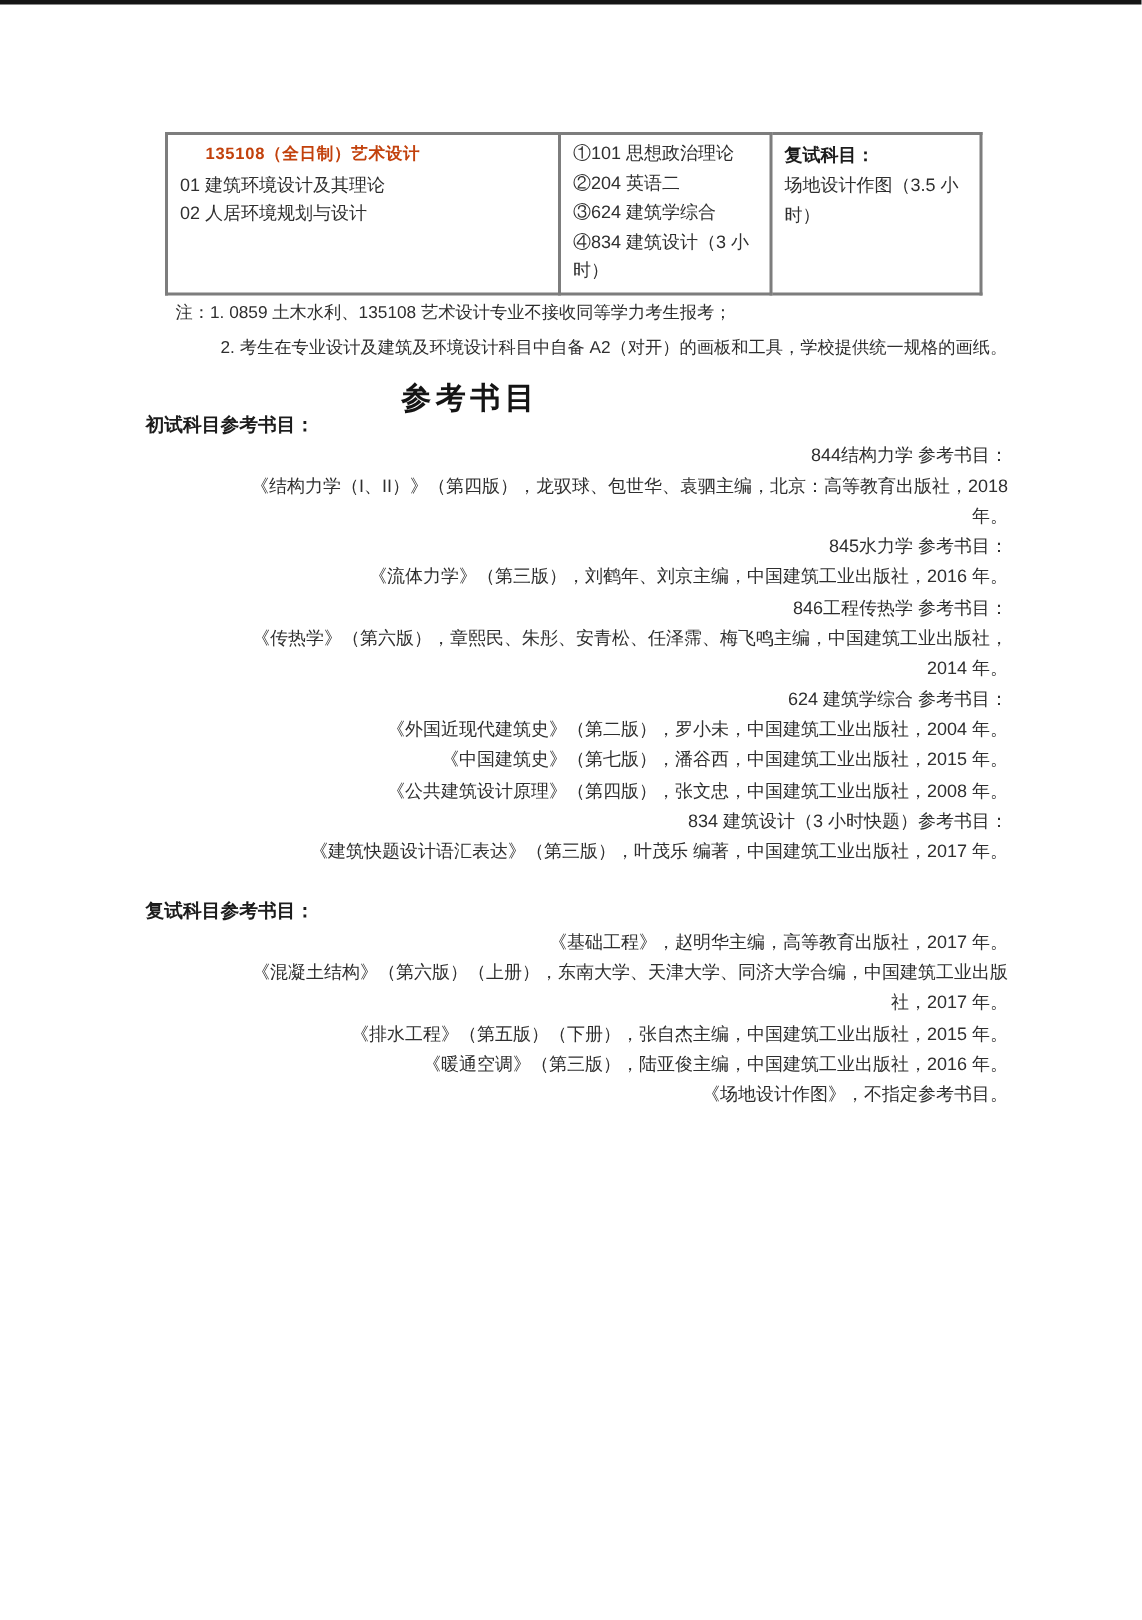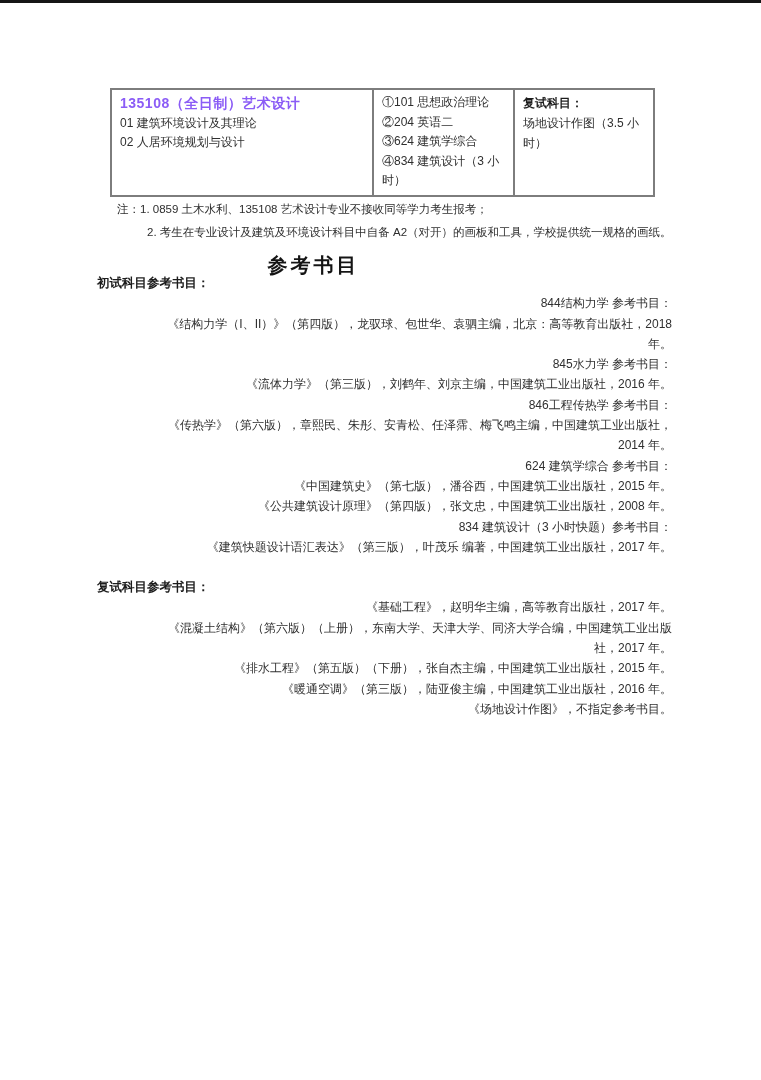--- a/index.html
+++ b/index.html
@@ -14,21 +14,21 @@
   table.adm{
     position:absolute;left:110px;top:88px;width:543px;
     border-collapse:collapse;table-layout:fixed;
   }
   table.adm td{
     border:2px solid #7d7d7d;vertical-align:top;
     padding:3px 8px 4px 8px;height:96px;
     font-size:12px;line-height:19.5px;color:#2f2f2f;
     overflow:hidden;
   }
-  .program-title{font-size:14px;font-weight:bold;color:#8b5cf6;line-height:21px;letter-spacing:0.5px;}
+  .program-title{font-size:11px;font-weight:bold;color:#c2410c;line-height:21px;letter-spacing:0.5px;margin-left:17px;}
   .program-direction{font-size:12px;line-height:19px;color:#2f2f2f;}
   .subject-line{font-size:12px;line-height:19.5px;}
   .retest-label{font-weight:bold;color:#1c1c1c;line-height:20px;}
   .retest-subject{line-height:20px;}
 
   
   .notes{position:absolute;left:117px;top:198px;width:580px;font-size:11.5px;color:#2e2e2e;}
   .note-line{line-height:22.5px;white-space:nowrap;}
   .note-line.second{margin-left:30px;}
 
@@ -93,20 +93,21 @@
       <div class="sec-head">初试科目参考书目：</div>
       <div class="line num">844结构力学 参考书目：</div>
       <div class="line book">《结构力学（I、II）》（第四版），龙驭球、包世华、袁驷主编，北京：高等教育出版社，2018</div>
       <div class="line cont1">年。</div>
       <div class="line num">845水力学 参考书目：</div>
       <div class="line book">《流体力学》（第三版），刘鹤年、刘京主编，中国建筑工业出版社，2016 年。</div>
       <div class="line num">846工程传热学 参考书目：</div>
       <div class="line book">《传热学》（第六版），章熙民、朱彤、安青松、任泽霈、梅飞鸣主编，中国建筑工业出版社，</div>
       <div class="line cont2">2014 年。</div>
       <div class="line num">624 建筑学综合 参考书目：</div>
+      <div class="line book">《外国近现代建筑史》（第二版），罗小未，中国建筑工业出版社，2004 年。</div>
       <div class="line book">《中国建筑史》（第七版），潘谷西，中国建筑工业出版社，2015 年。</div>
       <div class="line book">《公共建筑设计原理》（第四版），张文忠，中国建筑工业出版社，2008 年。</div>
       <div class="line num">834 建筑设计（3 小时快题）参考书目：</div>
       <div class="line book">《建筑快题设计语汇表达》（第三版），叶茂乐 编著，中国建筑工业出版社，2017 年。</div>
     </div>
     <div class="ref-section">
       <div class="sec-head">复试科目参考书目：</div>
       <div class="line book">《基础工程》，赵明华主编，高等教育出版社，2017 年。</div>
       <div class="line book">《混凝土结构》（第六版）（上册），东南大学、天津大学、同济大学合编，中国建筑工业出版</div>
       <div class="line cont3">社，2017 年。</div>

